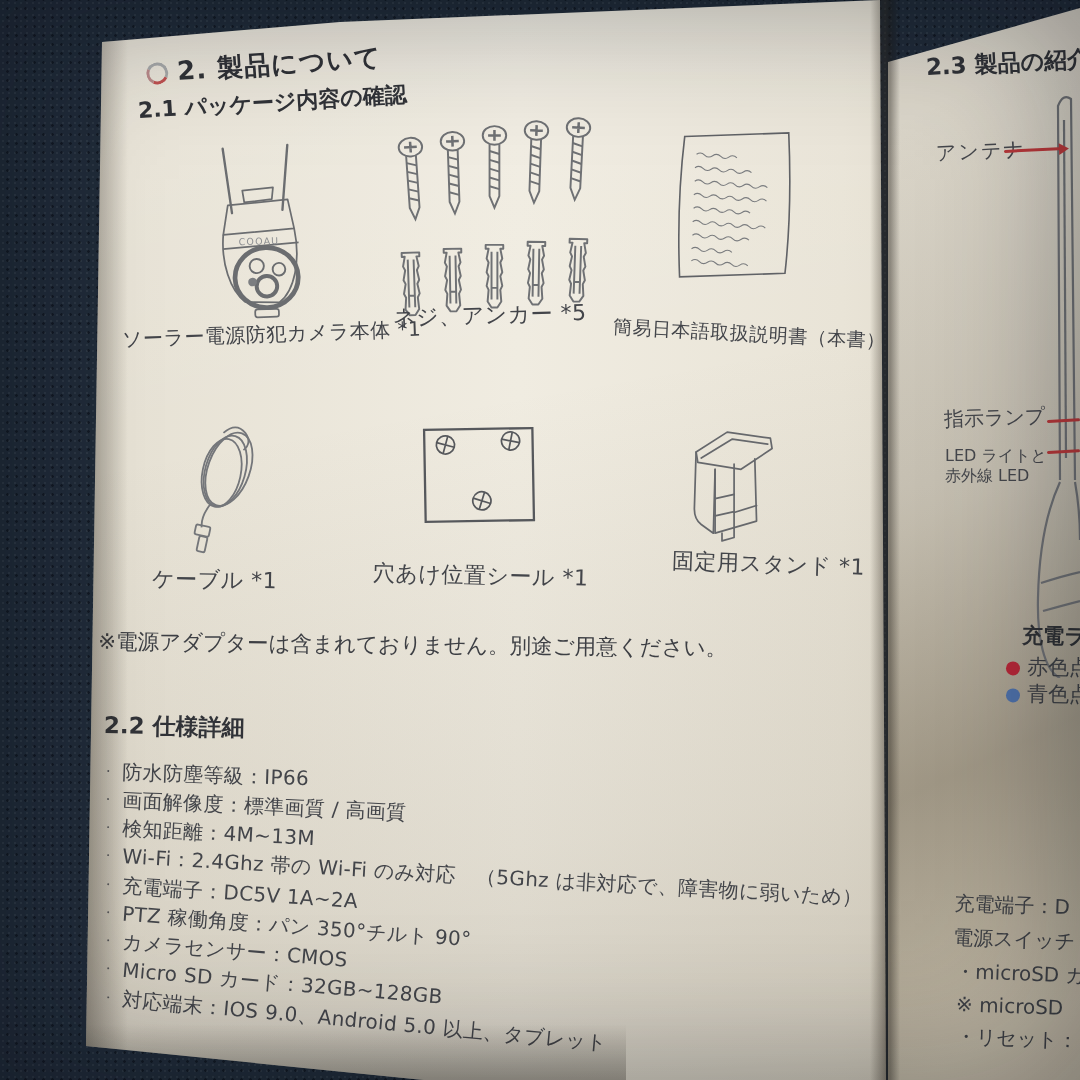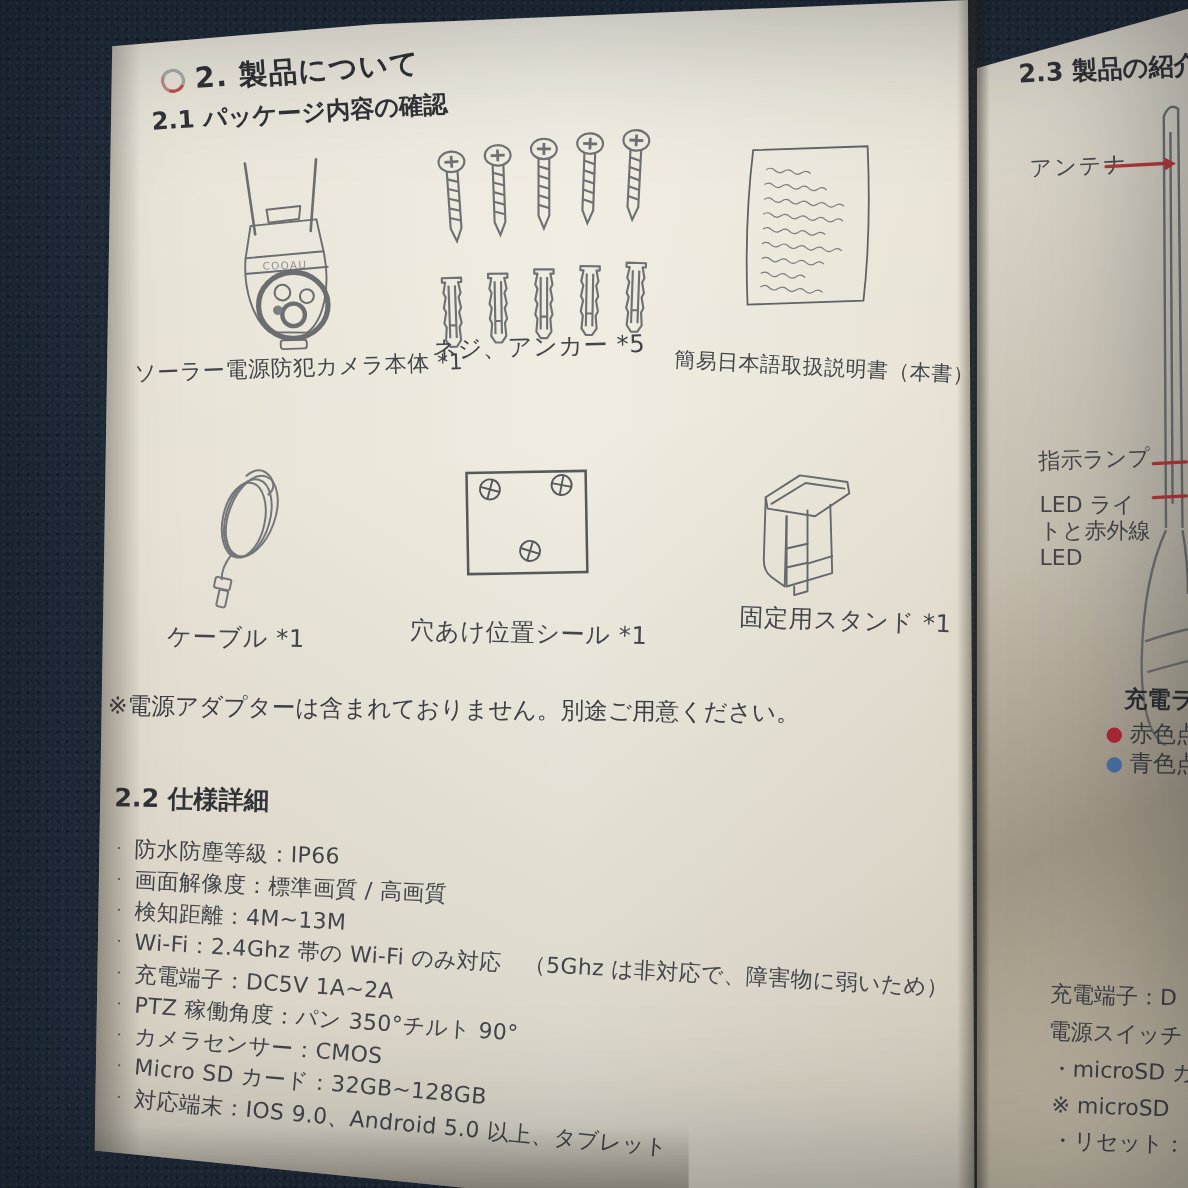--- a/index.html
+++ b/index.html
@@ -246,21 +246,21 @@
     </svg>
 
     <div class="abs r-lbl" style="left:936px;top:140px;font-size:20px;letter-spacing:2px;transform:rotate(-3deg);">アンテナ</div>
     <div class="red-line" style="left:1004px;top:150px;width:56px;transform:rotate(-3deg);">
       <span class="arrow-r"></span>
     </div>
 
     <div class="abs r-lbl" style="left:944px;top:406px;font-size:20px;transform:rotate(-2deg);">指示ランプ</div>
     <div class="red-line" style="left:1047px;top:420px;width:33px;transform:rotate(-3deg);"></div>
 
-    <div class="abs r-lbl" style="left:945px;top:446px;font-size:20px;width:102px;white-space:normal;line-height:1.22;">LED ライトと赤外線 LED</div>
+    <div class="abs r-lbl" style="left:945px;top:446px;font-size:16px;width:102px;white-space:normal;line-height:1.22;">LED ライトと赤外線 LED</div>
     <div class="red-line" style="left:1047px;top:451px;width:33px;transform:rotate(-3deg);"></div>
 
     <div class="abs" style="left:1022px;top:622px;font-size:21px;font-weight:700;color:#2f3135;white-space:nowrap;transform:rotate(1deg);">充電ラ</div>
     <div class="abs charge-row" style="left:1006px;top:653px;transform:rotate(1deg);">
       <span class="dot dot-red"></span><span>赤色点</span>
     </div>
     <div class="abs charge-row" style="left:1006px;top:680px;transform:rotate(1deg);">
       <span class="dot dot-blue"></span><span>青色点</span>
     </div>
 

